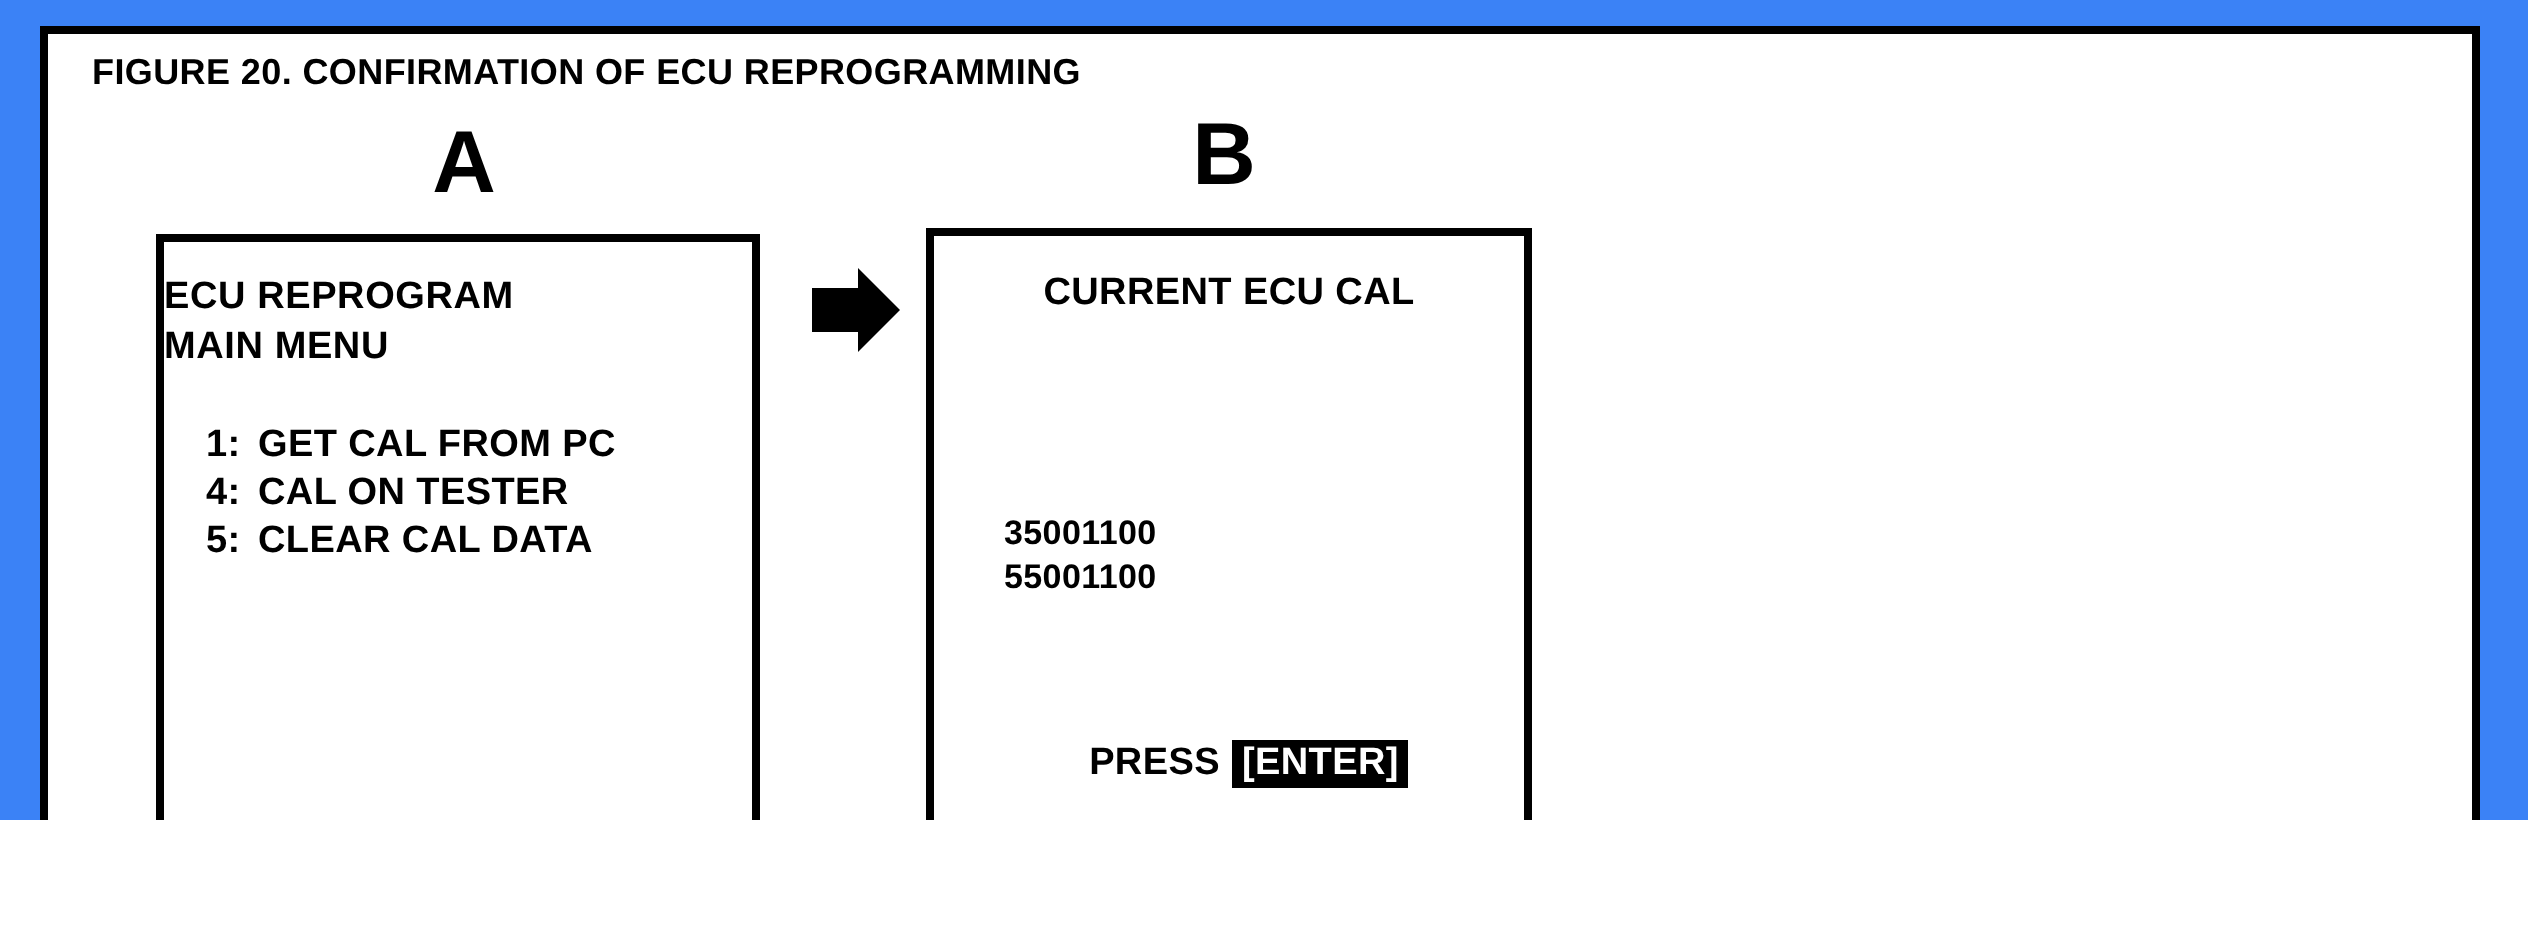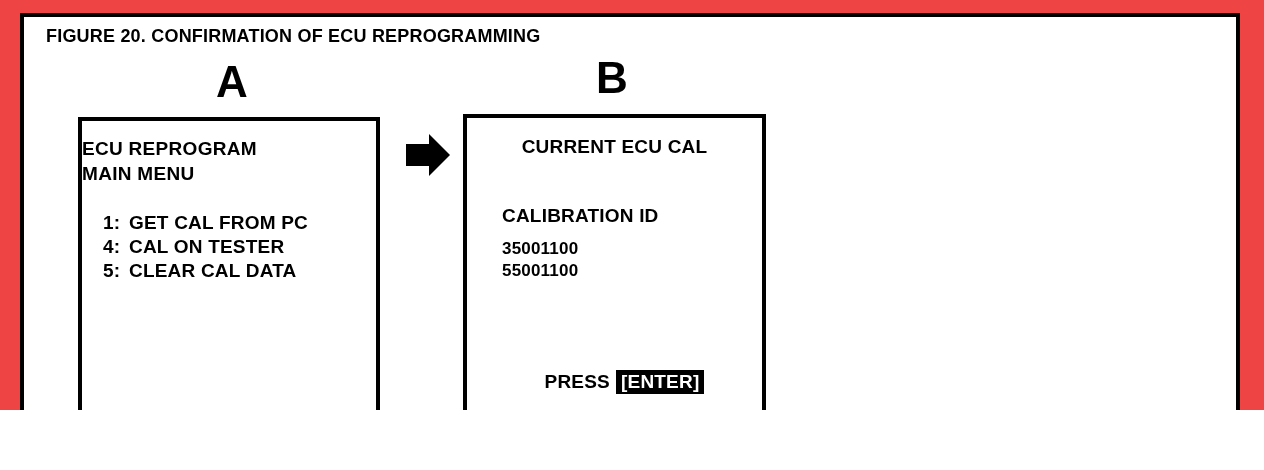--- a/index.html
+++ b/index.html
@@ -9,21 +9,21 @@
     background: #ffffff;
   }
   body {
     font-family: "Liberation Sans", sans-serif;
     color: #000000;
   }
   .figure-root {
     position: relative;
     width: 1264px;
     height: 410px;
-    background: #ef4444;
+    background: #3b82f6;
     overflow: hidden;
   }
   
   .outer-frame {
     position: absolute;
     left: 20px;
     top: 13px;
     width: 1220px;
     height: 435px;
     border: 4px solid #000000;
@@ -135,21 +135,21 @@
     left: 35px;
     top: 86px;
     font-size: 19px;
     font-weight: bold;
     letter-spacing: 0.2px;
     line-height: 24px;
   }
   .cal-list {
     position: absolute;
     left: 35px;
-    top: 120px;
+    top: 138px;
   }
   .cal-id {
     font-size: 17px;
     font-weight: bold;
     line-height: 22px;
     letter-spacing: 0.2px;
   }
   .press-row {
     position: absolute;
     left: 0;
@@ -221,21 +221,20 @@
   <div class="flow-arrow">
     <svg width="48" height="44" viewBox="0 0 48 44" xmlns="http://www.w3.org/2000/svg">
       <polygon points="2,11 25,11 25,1 46,22 25,43 25,33 2,33" fill="#000000"></polygon>
     </svg>
   </div>
 
   <div class="screen screen-b">
 
     <div class="screen-heading">CURRENT ECU CAL</div>
 
-    <div class="screen-subheading">CALIBRATION ID</div>
 
     <div class="cal-list">
       <div class="cal-id">35001100</div>
       <div class="cal-id">55001100</div>
     </div>
 
     <div class="press-row">
       <span>PRESS</span><span class="press-key">[ENTER]</span>
     </div>
 

